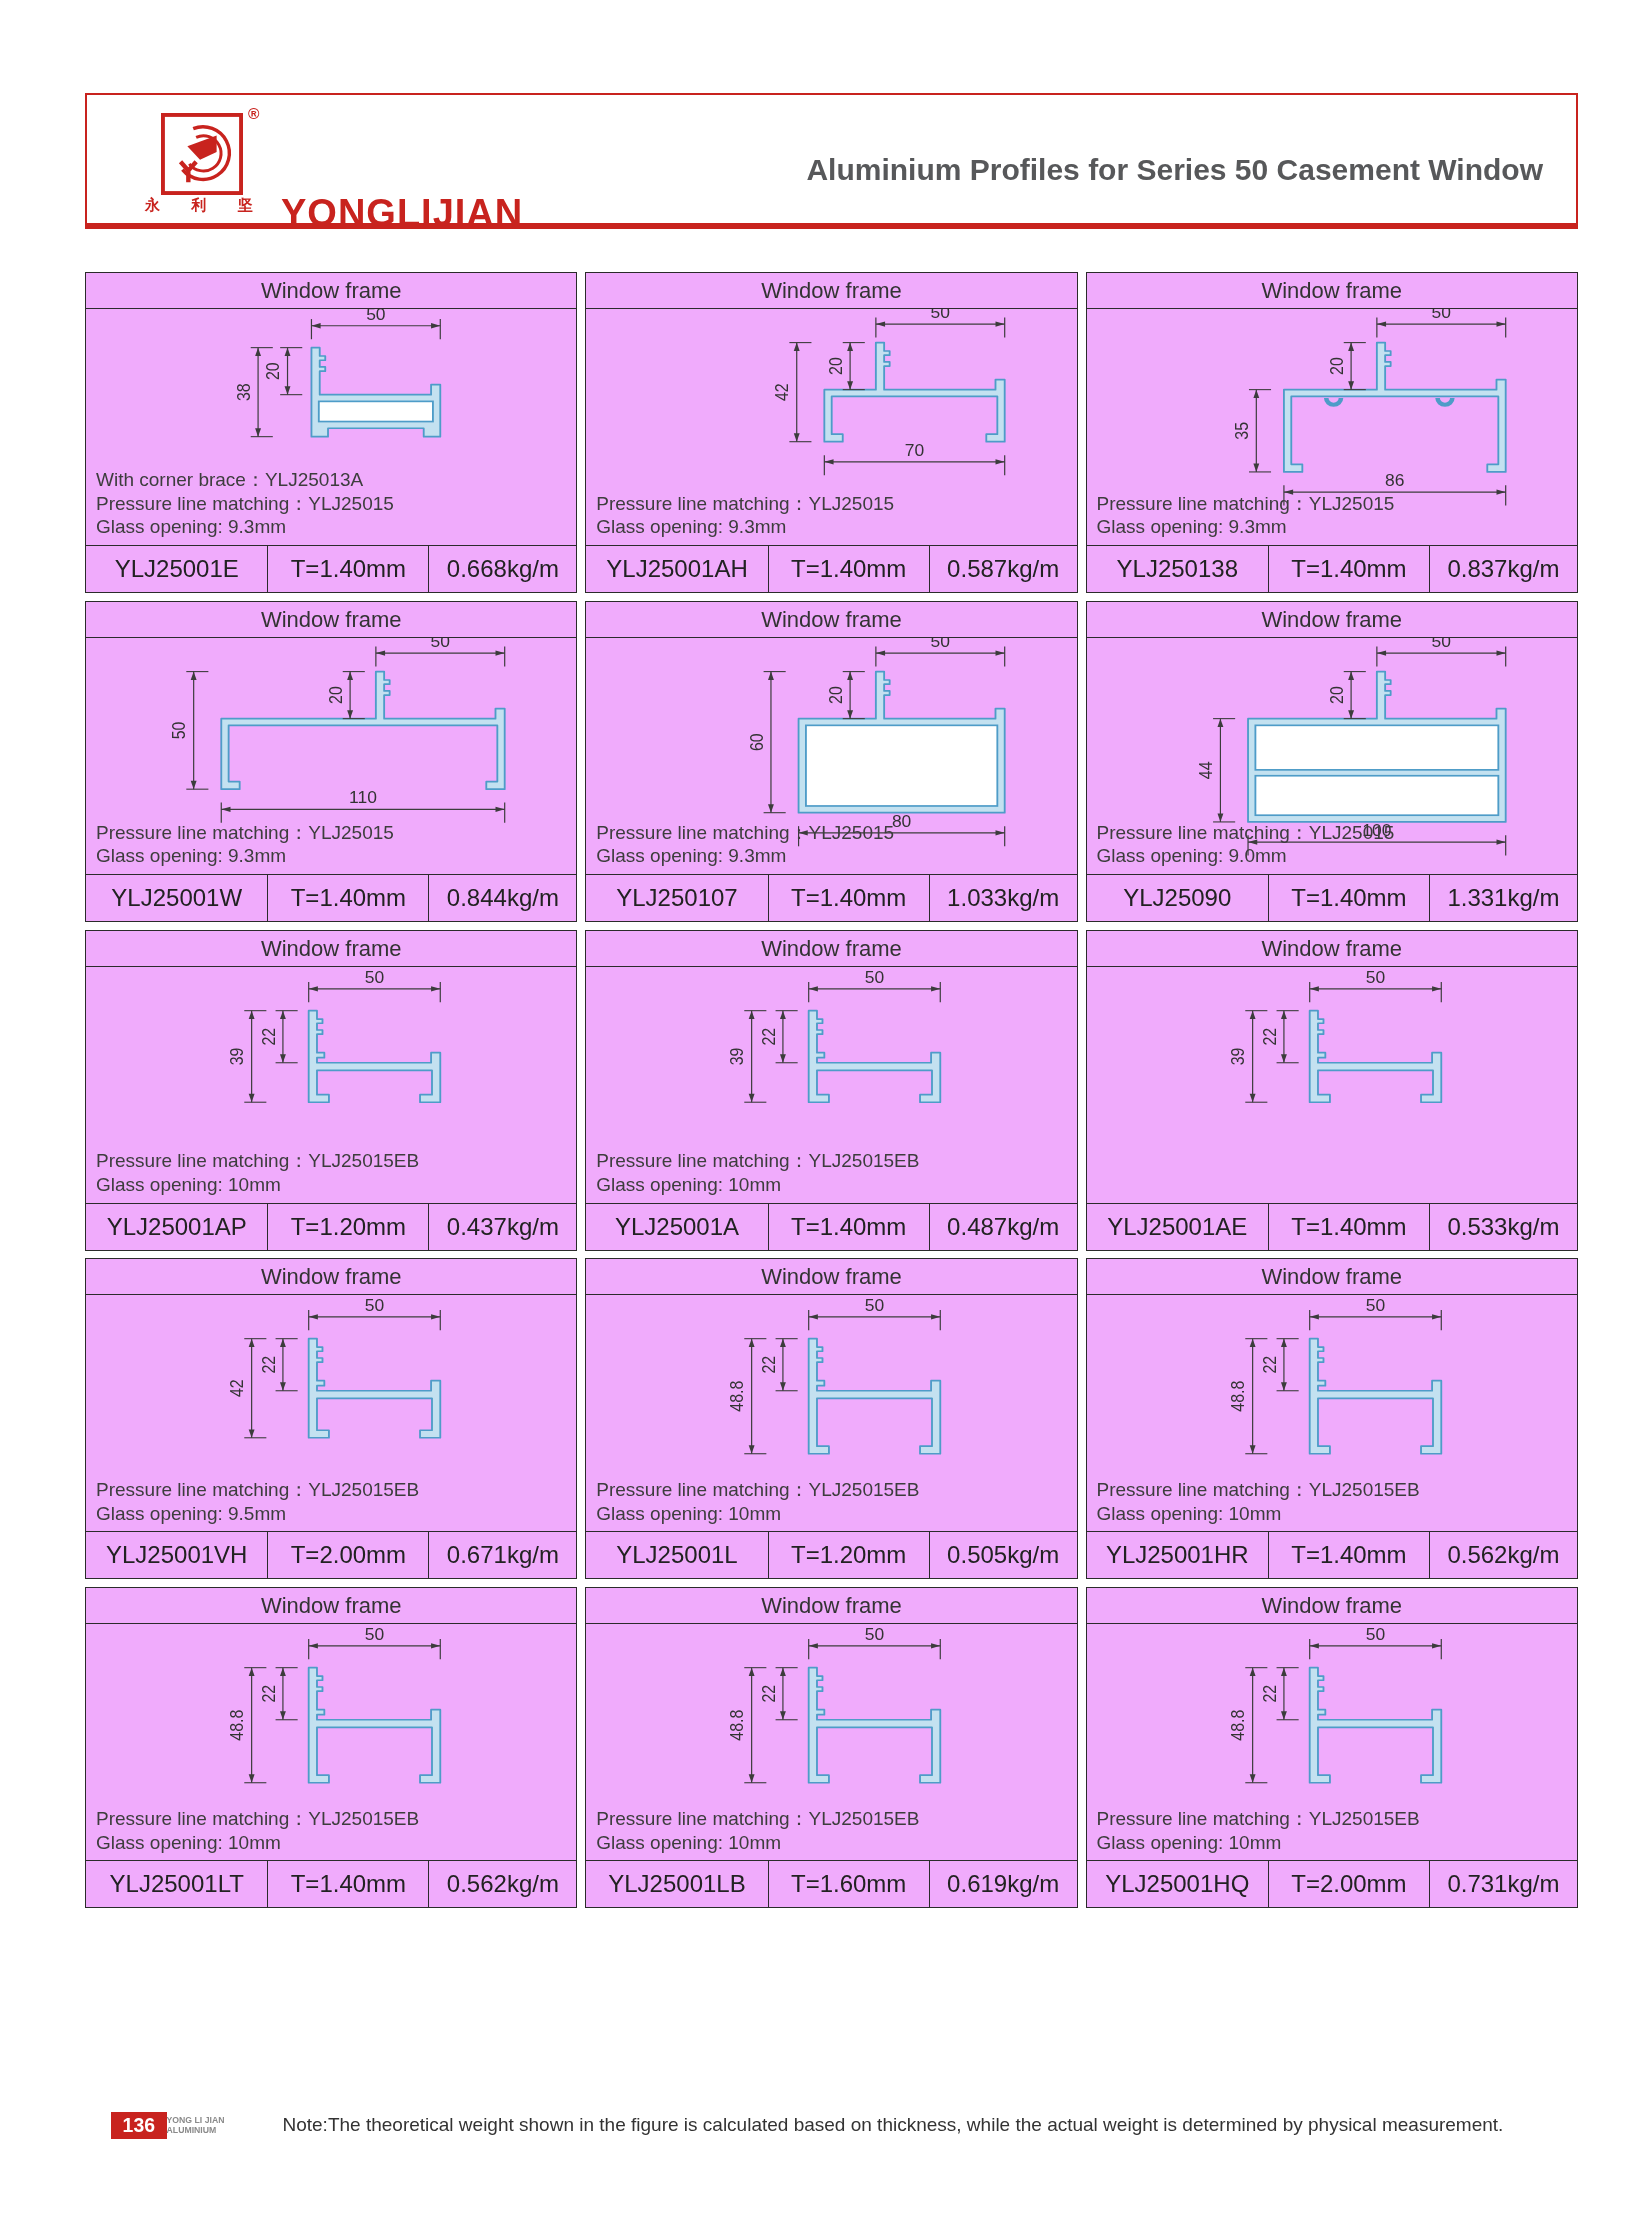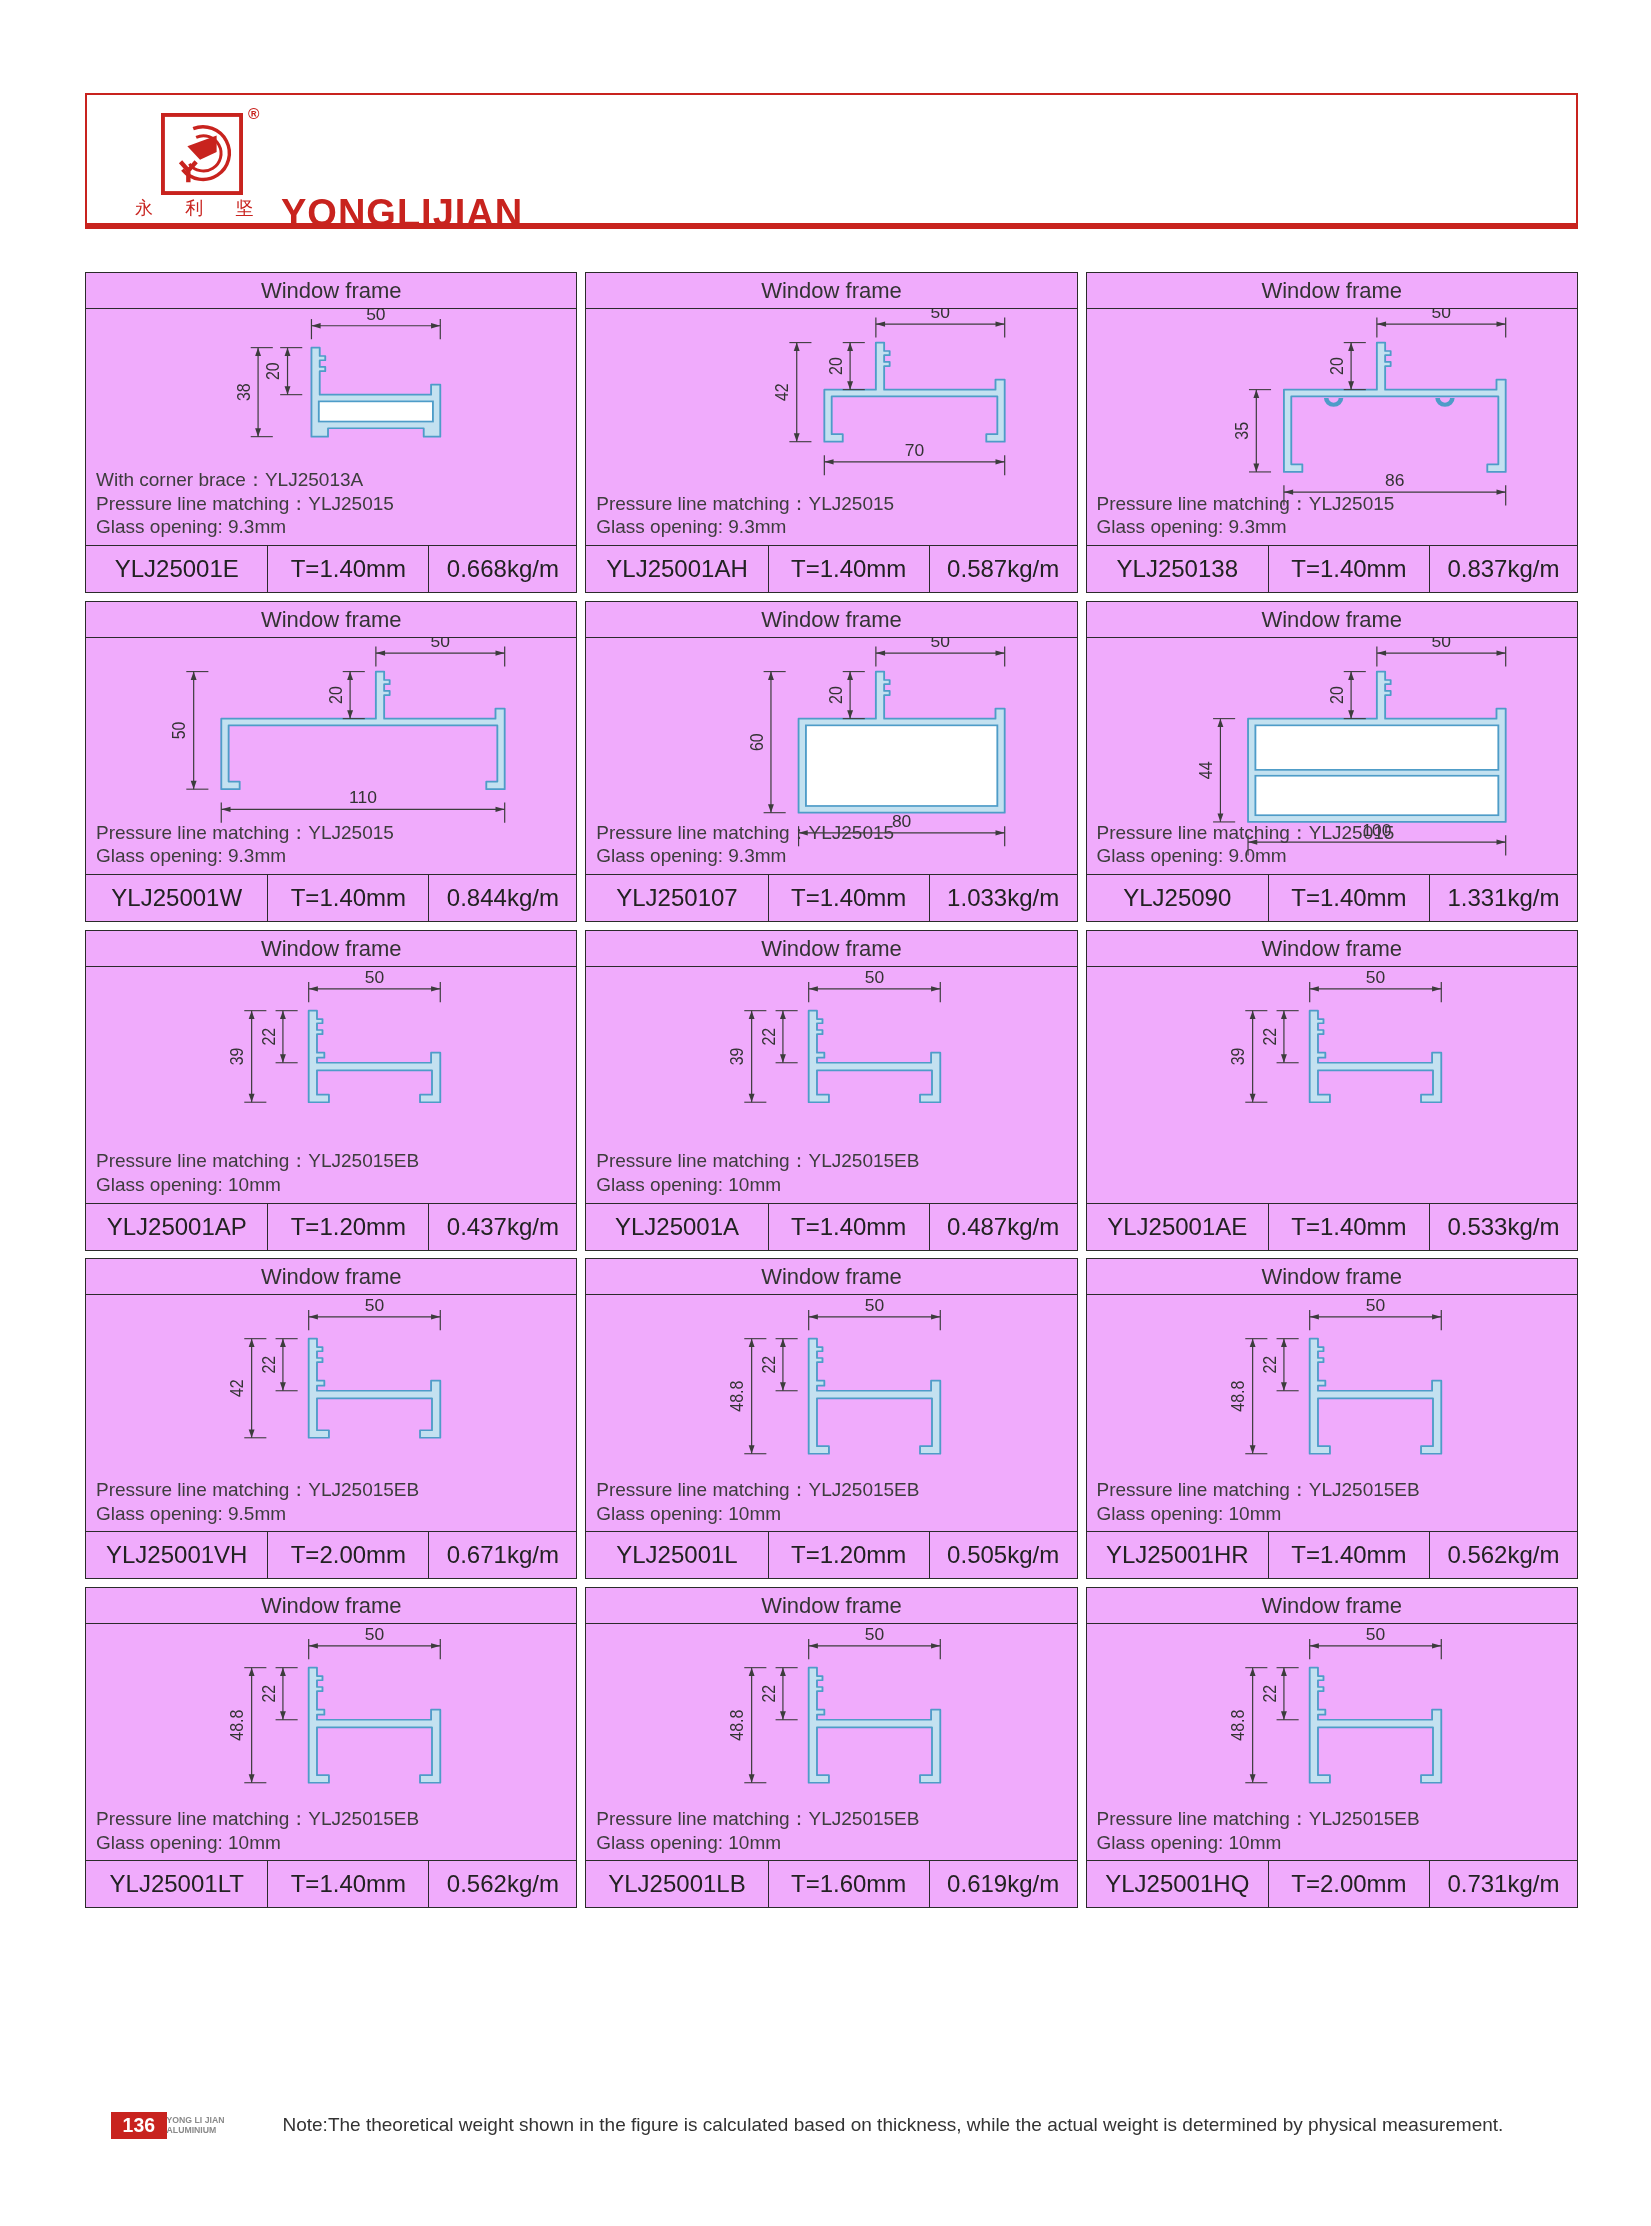--- a/index.html
+++ b/index.html
@@ -3,21 +3,21 @@
 <meta charset="utf-8">
 <style>
   html,body{margin:0;padding:0;background:#fff;}
   body{width:1652px;height:2226px;position:relative;font-family:"Liberation Sans",sans-serif;}
 
   
   .header{position:absolute;left:85px;top:93px;width:1493px;height:136px;
     border:2.9px solid #c8231e;border-bottom:6.8px solid #c8231e;box-sizing:border-box;background:#fff;}
   .logo-box{position:absolute;left:74px;top:17.5px;width:82px;height:82px;}
   .reg{position:absolute;left:161px;top:9.7px;color:#c8231e;font-size:15.5px;font-weight:bold;}
-  .logo-cn{position:absolute;left:48px;top:101px;color:#c8231e;font-size:18px;font-weight:normal;
+  .logo-cn{position:absolute;left:58px;top:101px;color:#c8231e;font-size:15px;font-weight:bold;
     letter-spacing:13.6px;white-space:nowrap;}
   .brand{position:absolute;left:194px;top:58px;color:#c8231e;font-size:38px;font-weight:bold;letter-spacing:1px;margin-top:39px;}
   .title{position:absolute;right:33px;top:58px;color:#57585a;font-size:30px;font-weight:bold;}
 
   
   .grid{position:absolute;left:85px;top:272px;width:1493px;
     display:grid;grid-template-columns:repeat(3,1fr);gap:7.8px;}
   .cell{height:321px;border:1.9px solid #2b2b2b;box-sizing:border-box;background:#f0abfc;
     display:flex;flex-direction:column;}
   .cell-header{height:35px;line-height:35px;text-align:center;font-size:22px;color:#333;
@@ -46,20 +46,21 @@
       <rect x="2" y="2" width="80" height="80" fill="none" stroke="#c8231e" stroke-width="4"></rect>
       <path d="M 33 16 A 27 27 0 1 1 22 58" fill="none" stroke="#c8231e" stroke-width="3.5"></path>
       <path d="M 36 25 A 18 18 0 1 1 29 52" fill="none" stroke="#c8231e" stroke-width="3"></path>
       <polygon points="27,34 57,23 57,40 40,48" fill="#c8231e"></polygon>
       <path d="M 20 50 L 28 59 L 28 71 M 36 50 L 28 59" fill="none" stroke="#c8231e" stroke-width="4.5"></path>
     </svg>
   </div>
   <span class="reg">®</span>
   <div class="logo-cn">永 利 坚</div>
   <div class="brand">YONGLIJIAN</div>
+  <div class="title">Aluminium Profiles for Series 50 Casement Window</div>
 </div>
 
 <div class="grid" id="grid">
     <div class="cell">
     <div class="cell-header">Window frame</div>
     <div class="cell-drawing">
       <svg class="draw-svg" viewBox="0 0 533 281" preserveAspectRatio="none">
           <path d="M 245 46 h 9 v 10 h 6 v 5 h -6 v 8 h 6 v 5 h -6 v 28 h 121 v -12 h 10 v 52 v 10 h -18 v -10 h -104 v 10 h -18 v -10 Z" fill="#c3e1f0" stroke="#4e9cc8" stroke-width="2" stroke-linejoin="round"></path>
           <rect x="253" y="110" width="124" height="24" fill="#ffffff" stroke="#4e9cc8" stroke-width="2"></rect>
           <line x1="245" y1="12" x2="245" y2="36" stroke="#3c3c3c" stroke-width="1.3"></line>

